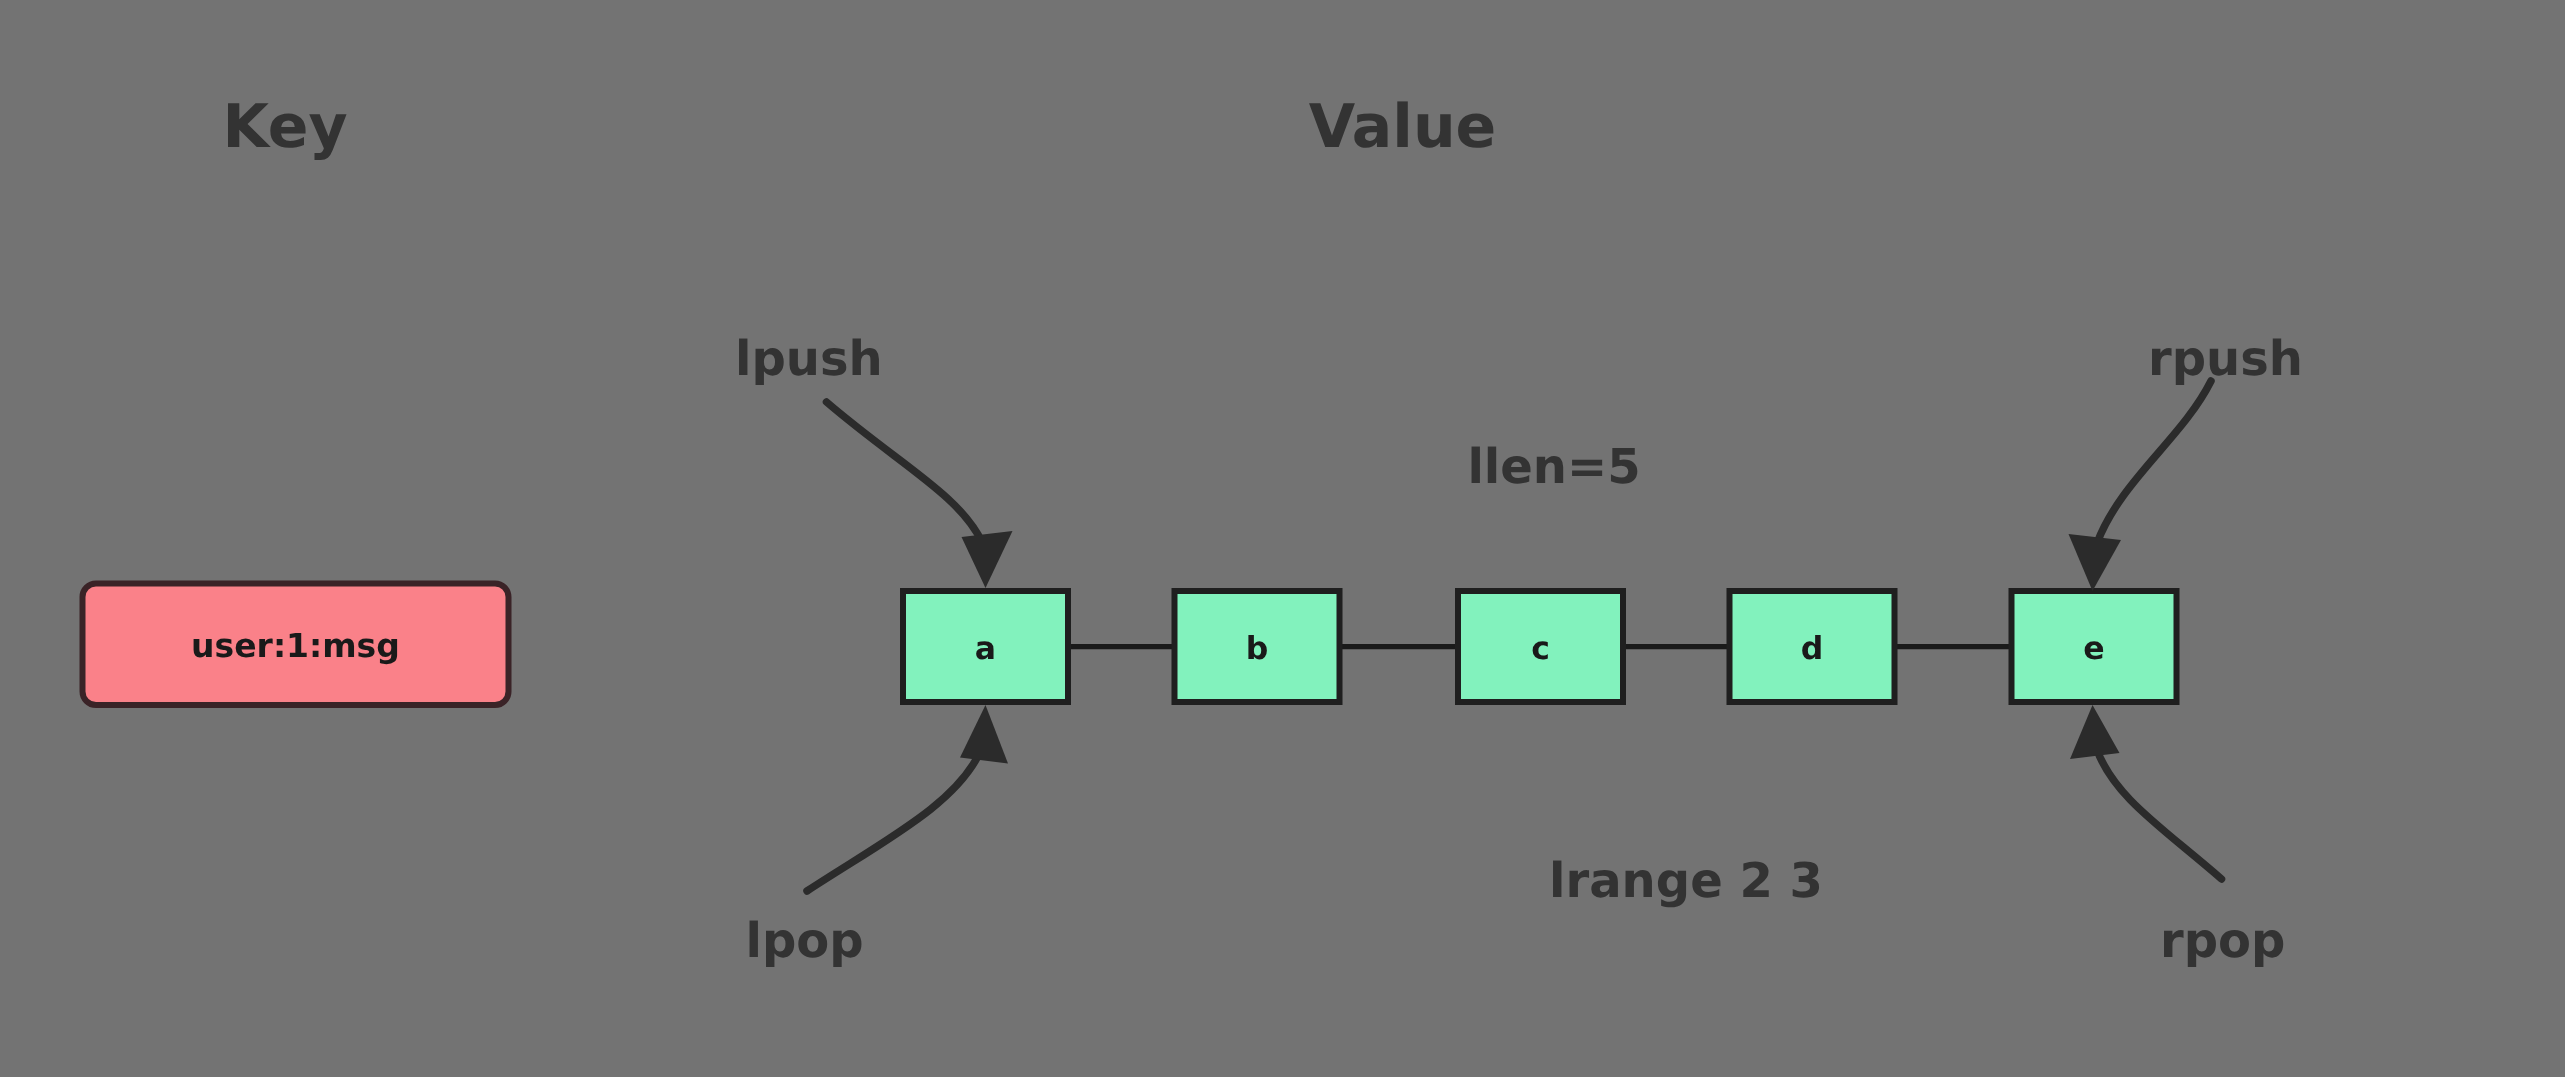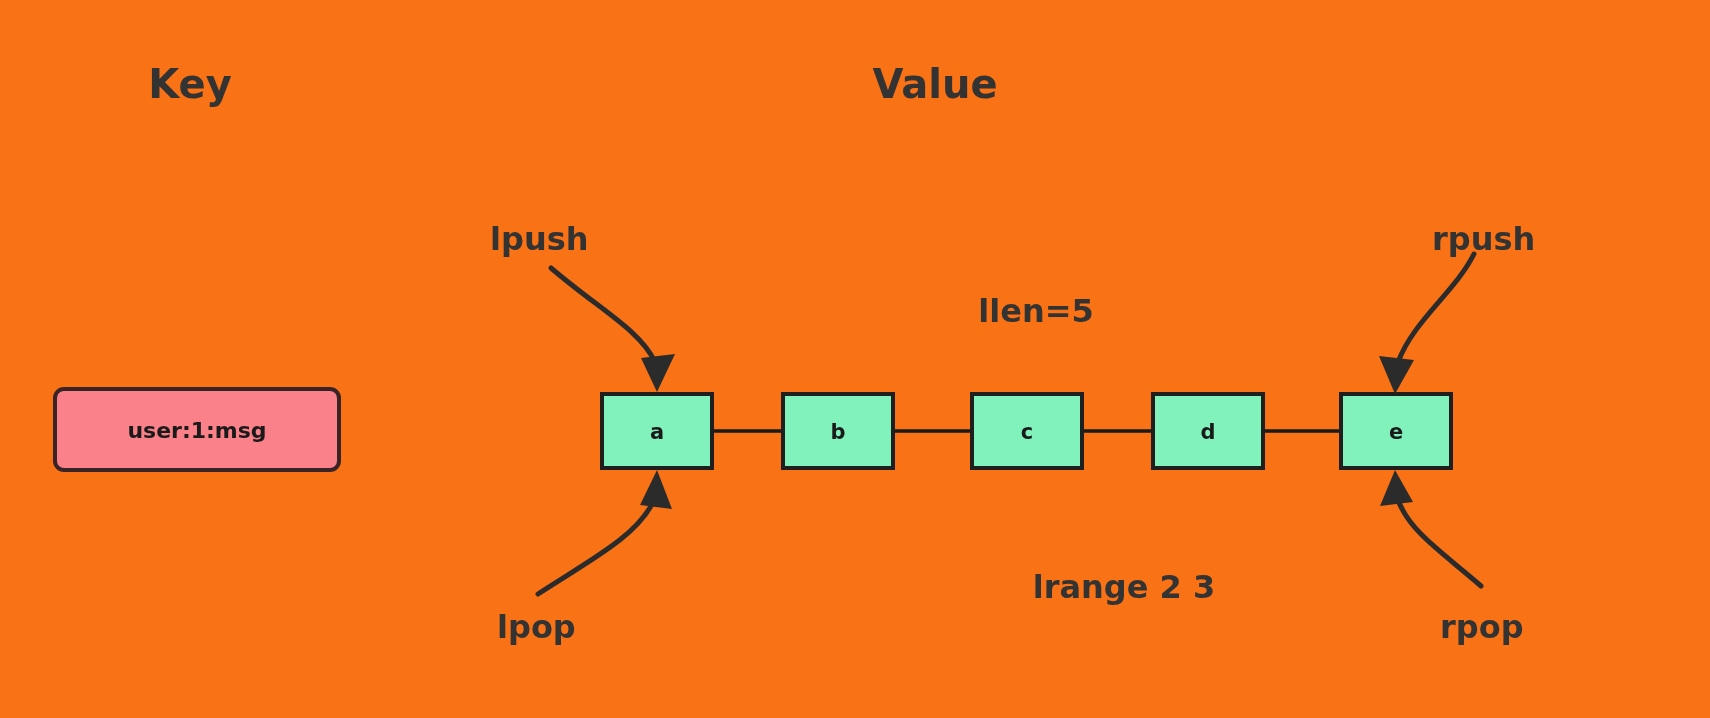--- a/index.html
+++ b/index.html
@@ -10,21 +10,21 @@
   body {
     width: 1710px;
     height: 718px;
     overflow: hidden;
     font-family: "DejaVu Sans", "Liberation Sans", sans-serif;
   }
   #diagram-root {
     position: relative;
     width: 1710px;
     height: 718px;
-    background: #f97316;
+    background: #737373;
   }
   svg.canvas {
     position: absolute;
     top: 0;
     left: 0;
     width: 1710px;
     height: 718px;
     display: block;
   }
   .col-heading {

